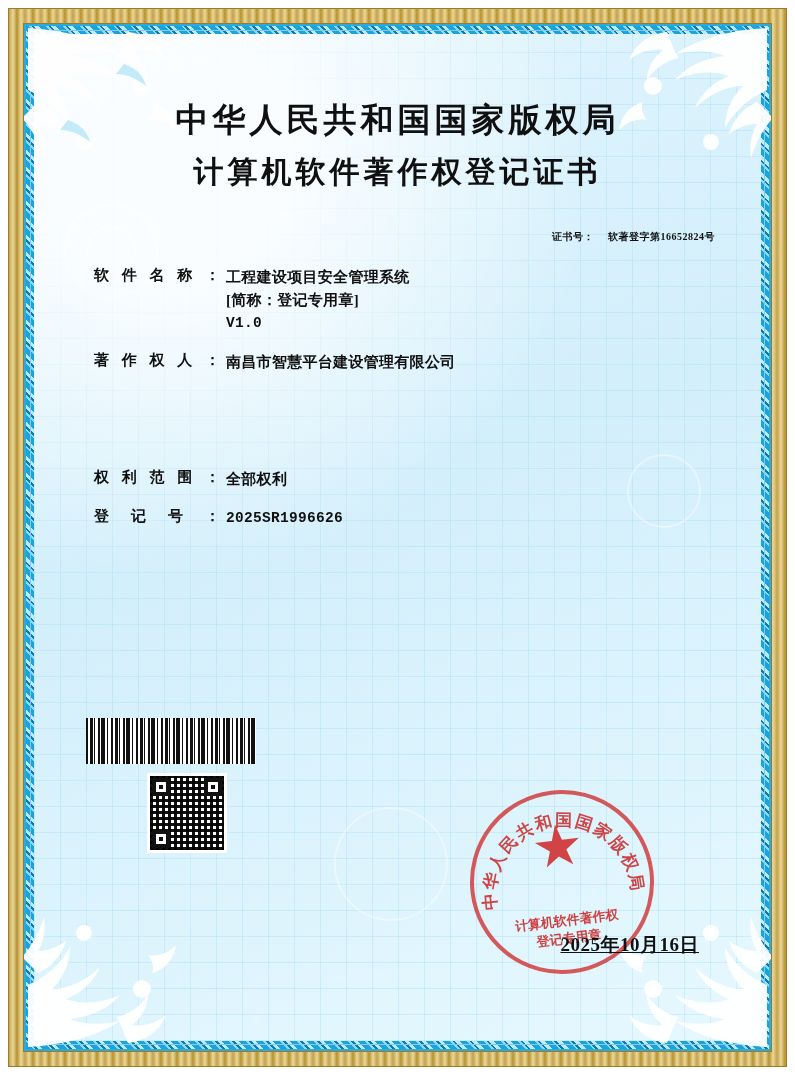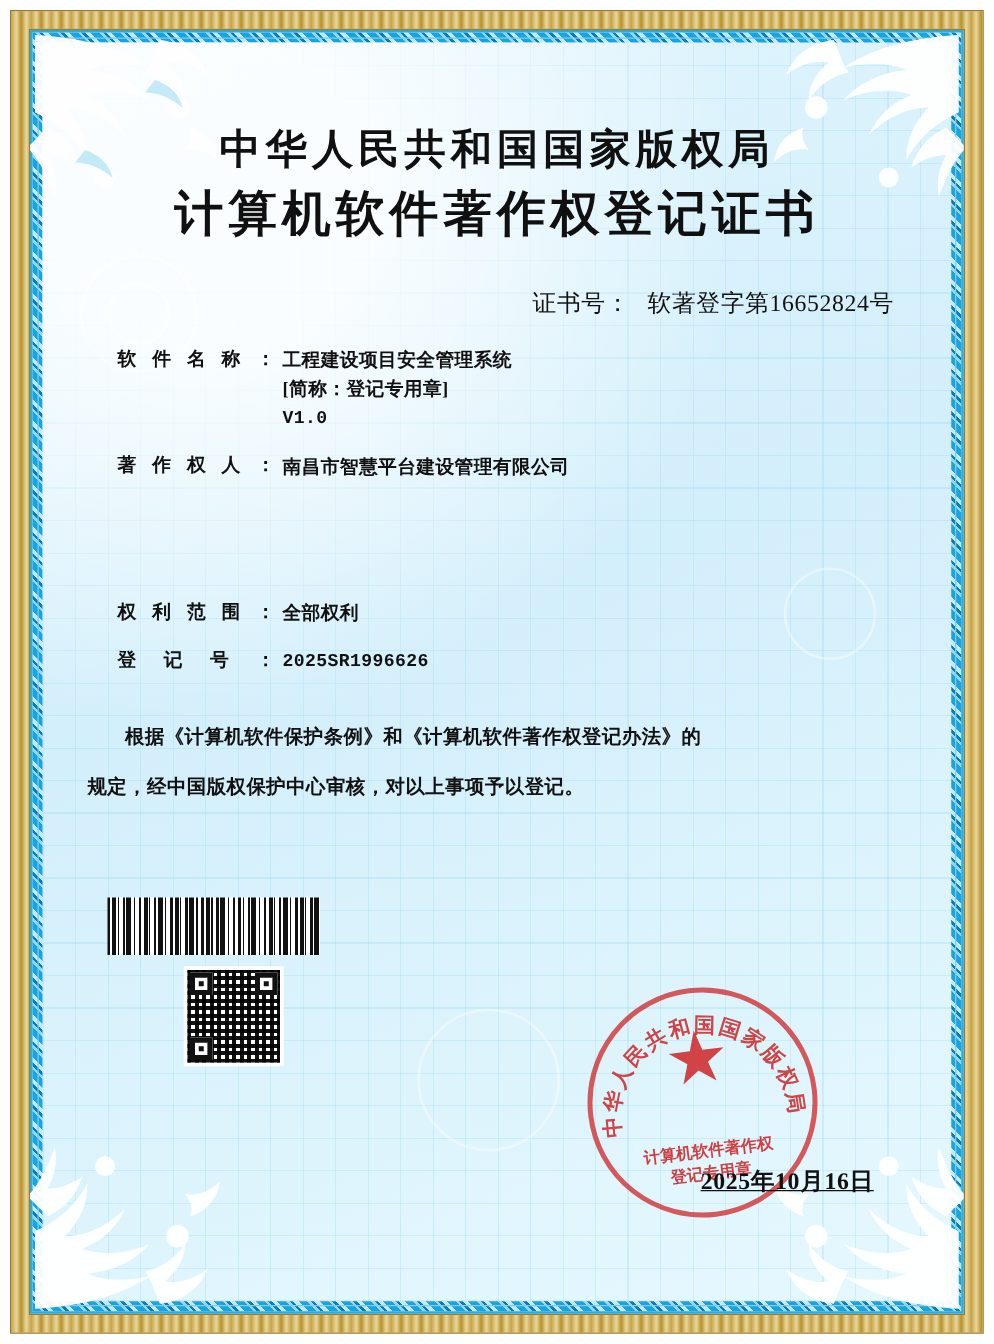--- a/index.html
+++ b/index.html
@@ -116,29 +116,29 @@
   }
 
   .title {
     text-align: center;
     font-family: "Liberation Serif", "DejaVu Serif", serif;
     font-weight: bold;
     color: #101010;
     letter-spacing: 4px;
   }
   .title-1 { font-size: 33px; line-height: 48px; }
-  .title-2 { font-size: 39px; line-height: 48px; margin-top: 4px; }
+  .title-2 { font-size: 30px; line-height: 48px; margin-top: 4px; }
 
   .cert-no {
     margin-top: 34px;
     text-align: right;
-    font-size: 19px;
+    font-size: 10px;
     color: #111;
     font-family: "Liberation Serif", "DejaVu Serif", serif;
-    font-weight: normal;
+    font-weight: bold;
     letter-spacing: .5px;
     padding-right: 10px;
   }
   .cert-no .cn-label { margin-right: 14px; }
 
   .fields {
     margin-top: 22px;
     padding-left: 24px;
   }
   .field-row {
@@ -423,24 +423,20 @@
           <span>号</span>
           <span>：</span>
         </div>
         <div class="field-value">
           <span class="line mono">2025SR1996626</span>
         </div>
       </div>
 
     </div>
 
-    <div class="statement">
-      <span class="indent">根据《计算机软件保护条例》和《计算机软件著作权登记办法》的</span>
-      <span class="line">规定，经中国版权保护中心审核，对以上事项予以登记。</span>
-    </div>
 
   </div>
 
   <div class="barcode"></div>
 
   <div class="qr">
     <div class="qr-bl"></div>
   </div>
 
   <div class="seal">

